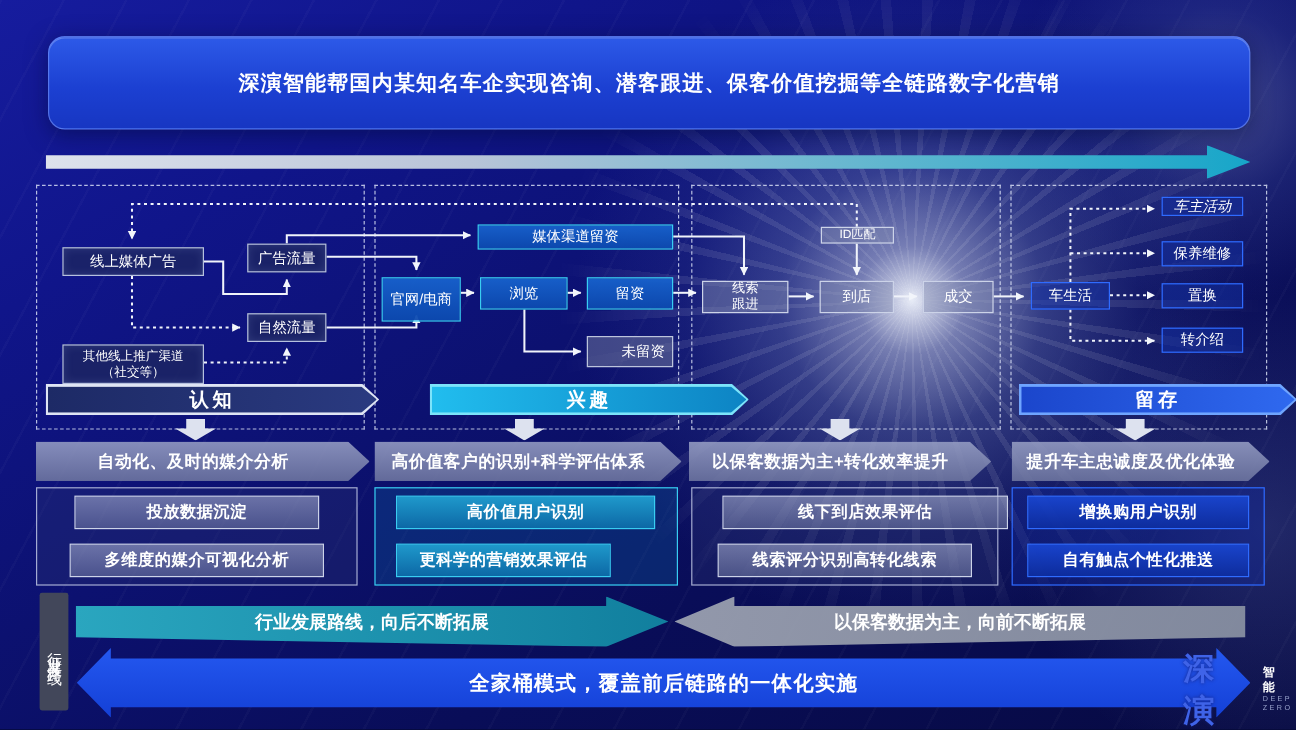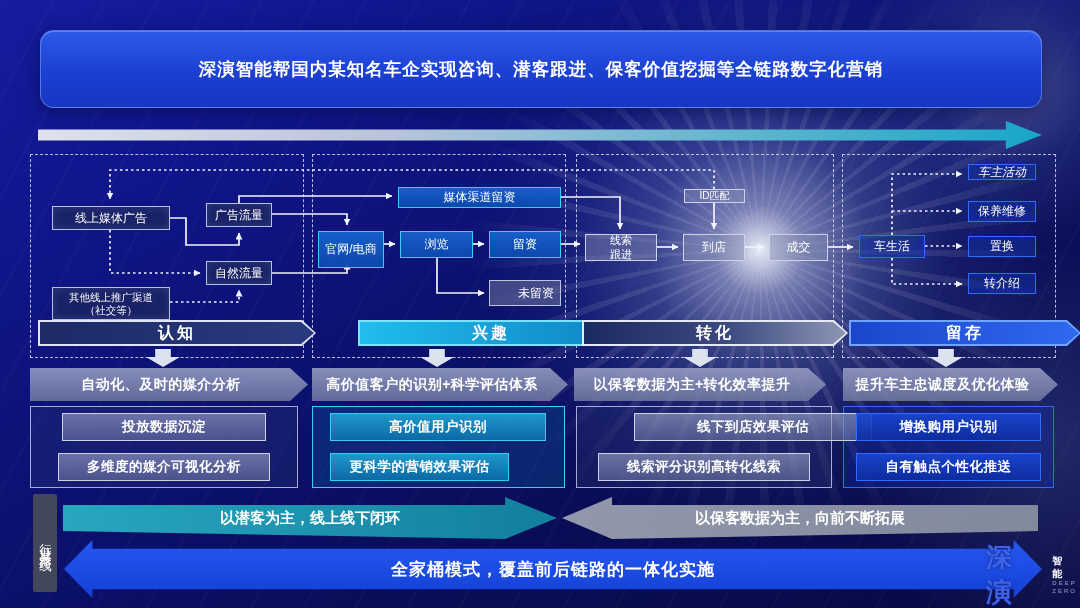--- a/index.html
+++ b/index.html
@@ -157,26 +157,20 @@
     <div class="fill" style="background:linear-gradient(90deg,#1d2a66,#2a3a80);">
       <span>认知</span>
     </div>
   </div>
   <div class="sbar" style="left:316px;width:246px;margin-left:42px;">
     <div class="edge" style="background:#7ce4fa;"></div>
     <div class="fill" style="background:linear-gradient(90deg,#21bdee,#0d84c4);">
       <span>兴趣</span>
     </div>
   </div>
-  <div class="sbar" style="left:582px;width:246px;">
-    <div class="edge" style="background:#e6eaf5;"></div>
-    <div class="fill" style="background:linear-gradient(90deg,#1c2a62 0%,#3c4a80 55%,#8c97b5 100%);">
-      <span>转化</span>
-    </div>
-  </div>
   <div class="sbar" style="left:849px;width:212px;">
     <div class="edge" style="background:#6fa5ff;"></div>
     <div class="fill" style="background:linear-gradient(90deg,#1b46cc,#2f69ef);">
       <span>留存</span>
     </div>
   </div>
 
   <div class="darr" style="left:146px;"></div>
   <div class="darr" style="left:420px;"></div>
   <div class="darr" style="left:683px;"></div>
@@ -189,28 +183,28 @@
 
   <div class="cont" style="left:30px;width:268px;"></div>
   <div class="cont teal" style="left:312px;width:253px;"></div>
   <div class="cont" style="left:576px;width:256px;"></div>
   <div class="cont blue" style="left:843px;width:211px;"></div>
 
   <div class="citem ci-gray" style="left:62px;top:413px;width:204px;">投放数据沉淀</div>
   <div class="citem ci-gray" style="left:58px;top:453px;width:212px;">多维度的媒介可视化分析</div>
   <div class="citem ci-teal" style="left:330px;top:413px;width:216px;">高价值用户识别</div>
   <div class="citem ci-teal" style="left:330px;top:453px;width:179px;">更科学的营销效果评估</div>
-  <div class="citem ci-gray" style="left:602px;top:413px;width:238px;margin-left:32px;">线下到店效果评估</div>
+  <div class="citem ci-gray" style="left:602px;top:413px;width:238px;">线下到店效果评估</div>
   <div class="citem ci-gray" style="left:598px;top:453px;width:212px;">线索评分识别高转化线索</div>
   <div class="citem ci-blue" style="left:856px;top:413px;width:185px;">增换购用户识别</div>
   <div class="citem ci-blue" style="left:856px;top:453px;width:185px;">自有触点个性化推送</div>
 
   <div class="axis">行业发展路线</div>
   <div class="arr arr-teal">
-    <span>以潜客为主，线上线下闭环</span>
+    <span>行业发展路线，向后不断拓展</span>
   </div>
   <div class="arr arr-gray">
     <span>以保客数据为主，向前不断拓展</span>
   </div>
   <div class="arr arr-blue">
     <span>全家桶模式，覆盖前后链路的一体化实施</span>
   </div>
 
   <div class="logo">
     <span class="logo-cn">深演</span>

